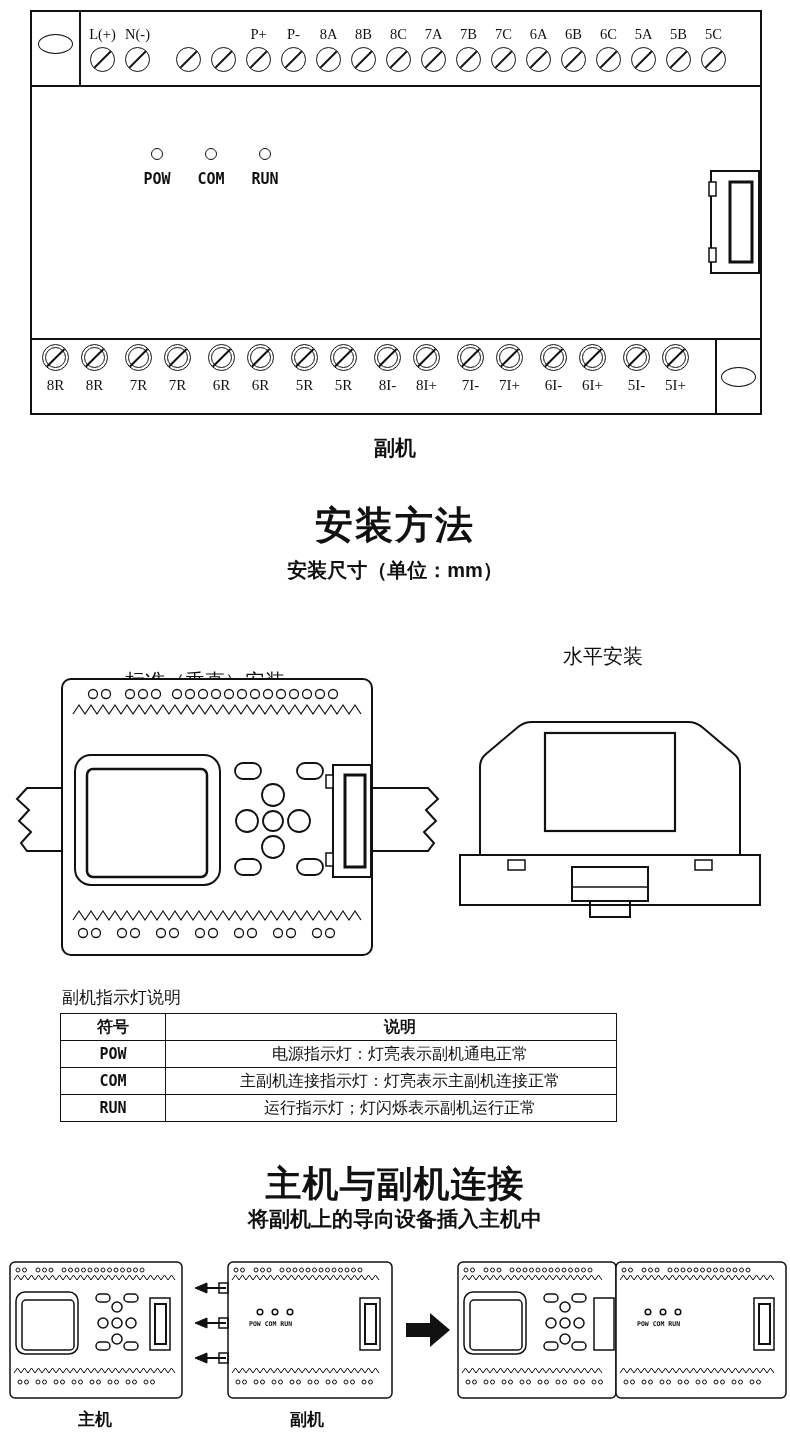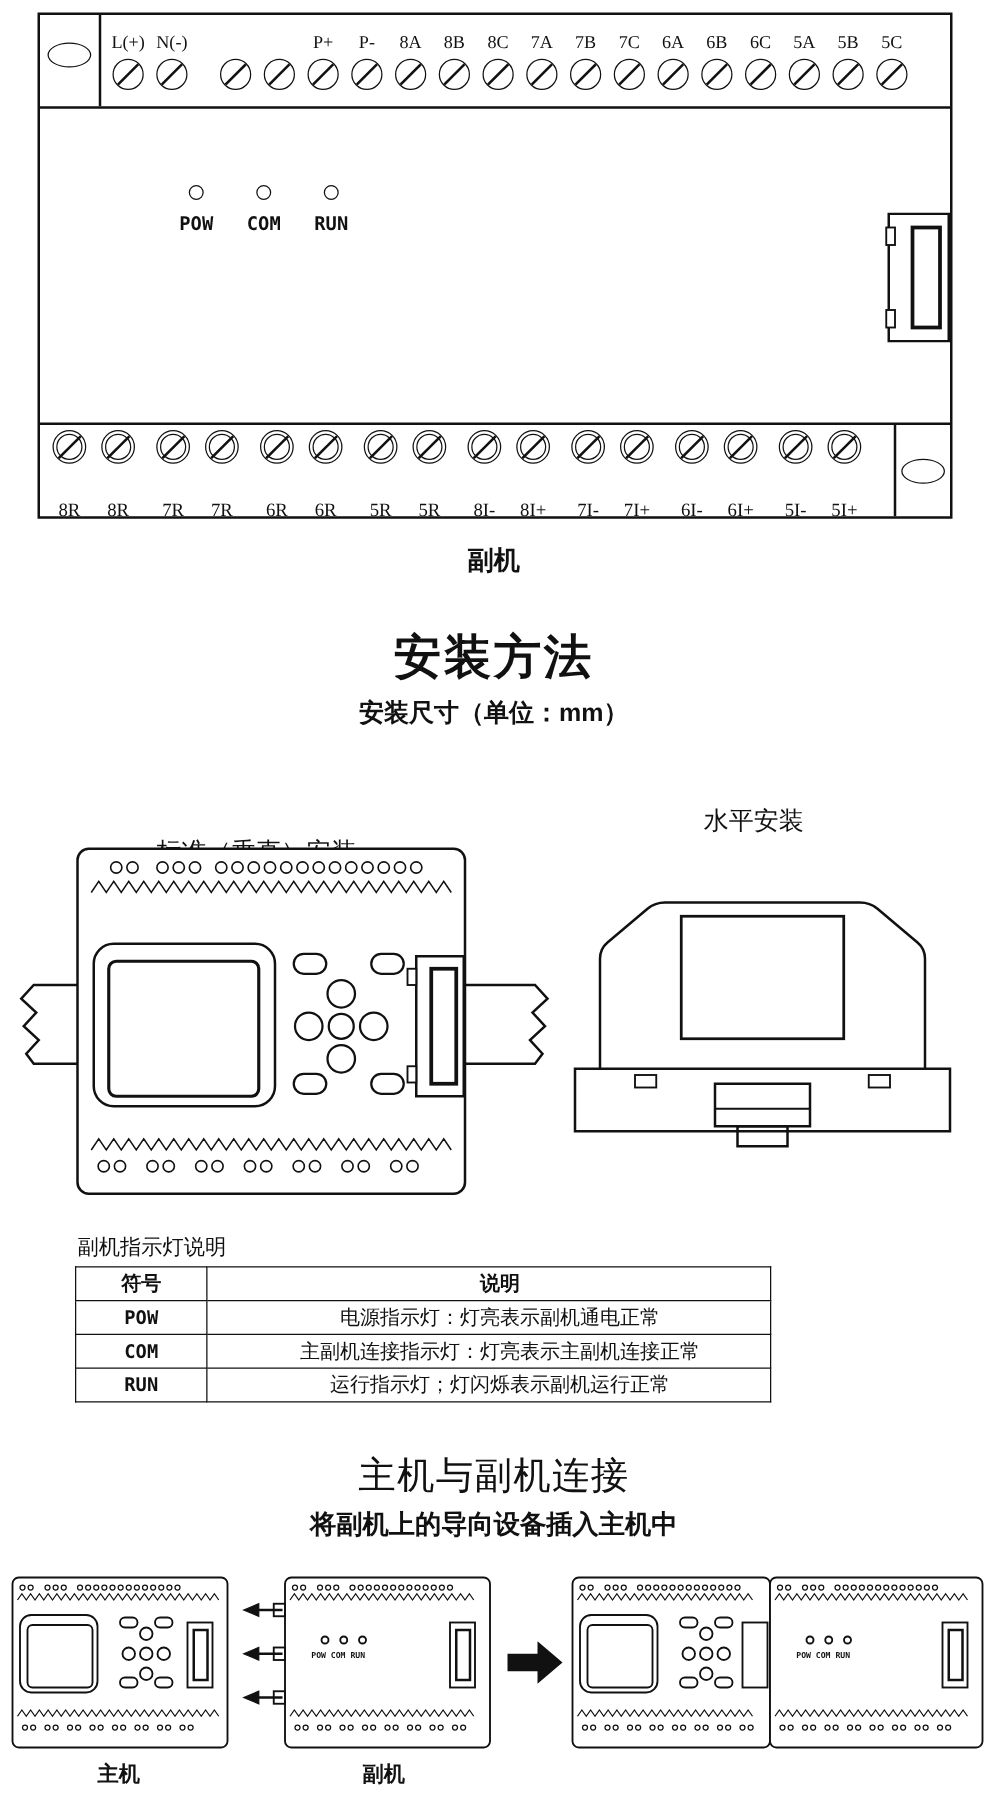--- a/index.html
+++ b/index.html
@@ -18,21 +18,21 @@
   .tt-group { display:flex; }
   .tt-gap { width:16px; }
   .t-cell { width:35px; display:flex; flex-direction:column; align-items:center; }
   .t-label { height:21px; font-family:"Liberation Serif",serif; font-size:14.5px; white-space:nowrap; }
   .screw { width:25px; height:25px; border:1.7px solid #111; border-radius:50%; position:relative; overflow:hidden; background:#fff; flex:none; }
   .screw::after { content:""; position:absolute; top:calc(50% - 1px); left:-20%; width:140%; height:2px; background:#111; transform:rotate(-45deg); }
   .screw.double { width:27px; height:27px; }
   .screw.double::before { content:""; position:absolute; inset:2px; border:1.5px solid #111; border-radius:50%; }
   .strip-bottom { position:absolute; bottom:0; left:0; right:0; height:75px; border-top:2px solid #111; display:flex; }
   .bt-area { flex:1; display:flex; padding:4px 0 0 4px; }
-  .b-cell { width:39px; display:flex; flex-direction:column; align-items:center;gap:24px; }
+  .b-cell { width:39px; display:flex; flex-direction:column; align-items:center; }
   .bt-area > div.b-cell:nth-of-type(even) { margin-right:5px; }
   .b-label { margin-top:6px; font-family:"Liberation Serif",serif; font-size:15px; white-space:nowrap; }
   .clip-box-bottom { width:45px; border-left:2px solid #111; display:flex; justify-content:center; align-items:center; }
   #leds { left:102px; top:136px; display:flex; gap:8px; }
   .led { width:46px; display:flex; flex-direction:column; align-items:center; }
   .led-dot { width:12px; height:12px; border:1.7px solid #111; border-radius:50%; margin-bottom:10px; background:#fff; }
   .led-label { font-family:"DejaVu Sans Mono","Liberation Mono",monospace; font-weight:700; font-size:15px; }
   #exp-port { right:0; top:158px; }
 
   
@@ -45,21 +45,21 @@
   
   #ind-caption { left:62px; top:986px; font-size:17px; }
   #ind-table { left:60px; top:1013px; border-collapse:collapse; background:#fff; }
   #ind-table th, #ind-table td { border:1px solid #111; height:27px; font-size:16px; }
   #ind-table .c1 { width:105px; text-align:center; }
   #ind-table .c2 { width:451px; text-align:center; padding-left:18px; }
   #ind-table th { font-weight:700;margin-top:36px; }
   #ind-table td.c1 { font-family:"DejaVu Sans Mono","Liberation Mono",monospace; font-weight:700; font-size:15px; }
 
   
-  #conn-title { top:1160px; font-size:30px; font-weight:400; letter-spacing:1px;text-align:center; }
+  #conn-title { top:1160px; font-size:36px; font-weight:700; letter-spacing:1px;text-align:center; }
   #conn-subtitle { top:1205px; font-size:21px; font-weight:700;font-family:Liberation Mono, monospace; }
   #master-label { left:50px; top:1408px; width:90px; text-align:center; font-size:17px; font-weight:700; font-family:"Liberation Serif",serif; }
   #slave-label { left:262px; top:1408px; width:90px; text-align:center; font-size:17px; font-weight:700; font-family:"Liberation Serif",serif; }
 </style>
 </head>
 <body>
 
 <div id="page">
 
   <div id="device" class="abs">

